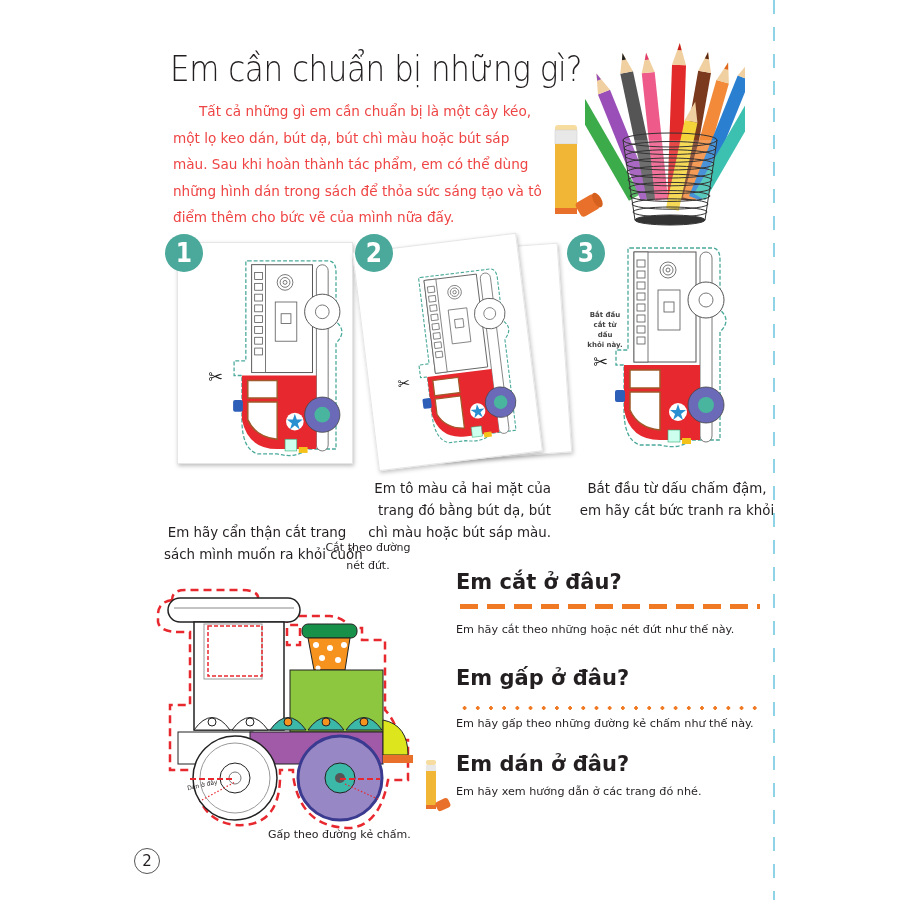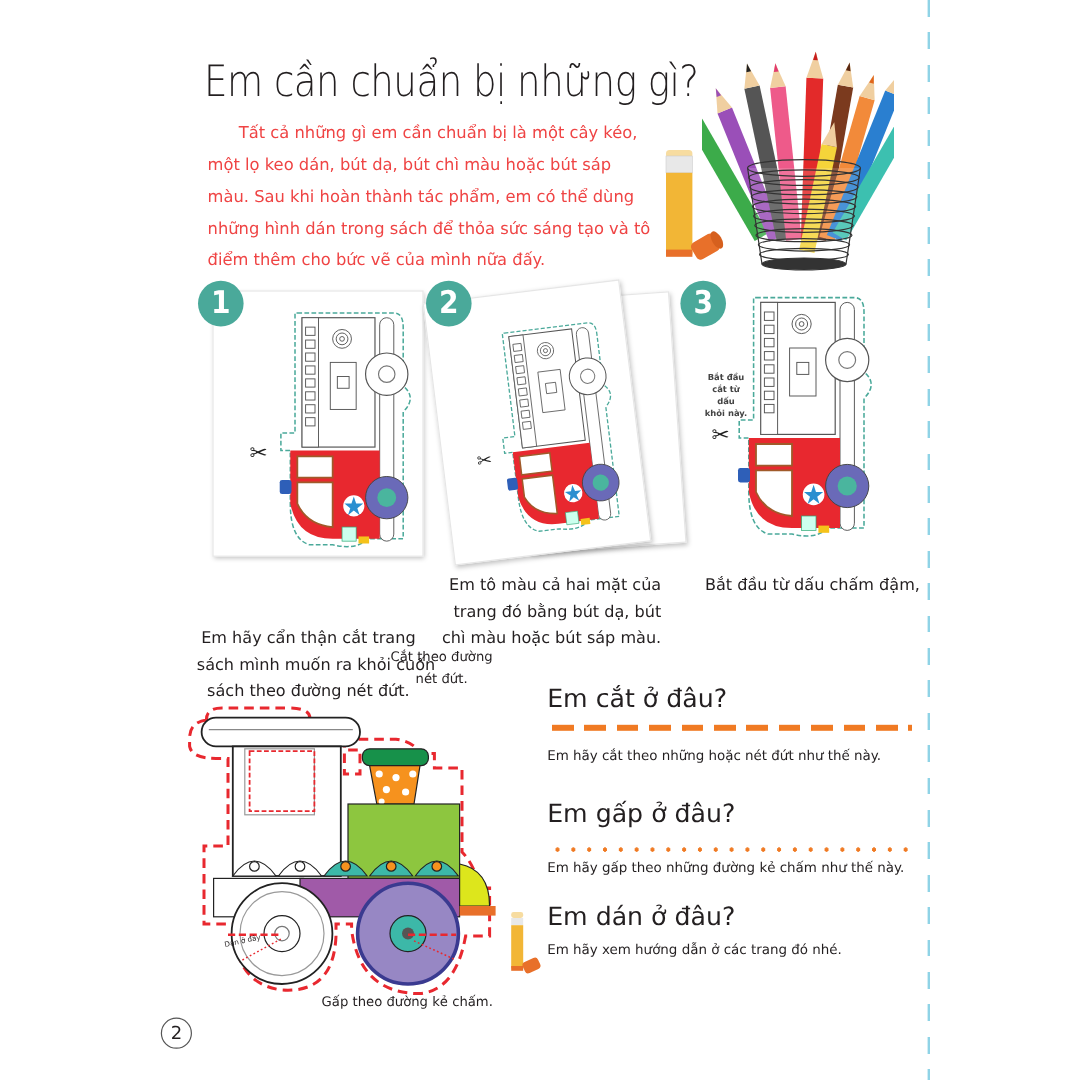--- a/index.html
+++ b/index.html
@@ -47,21 +47,21 @@
     position: absolute; top: 478px; text-align: center;
     font-size: 13.4px; line-height: 22px; color: #231f20; white-space: nowrap;
   }
 
   .truck-label {
     position: absolute; font-size: 7px; line-height: 10px; color: #444; text-align: center; font-weight: bold;
   }
 
   .sec-h {
     position: absolute; left: 456px; font-size: 21px; color: #231f20;
-    font-weight: 400; white-space: nowrap;
+    font-weight: 700; white-space: nowrap;
   }
   .sec-t { position: absolute; left: 456px; font-size: 11.2px; color: #231f20; line-height: 19px; white-space: nowrap; }
   .dash-orange {
     position: absolute; left: 460px; top: 604px; width: 300px; height: 5px;
     background: repeating-linear-gradient(to right, #f07a23 0 18px, transparent 18px 27px);
   }
   .dot-orange {
     position: absolute; left: 458px; top: 706px; width: 302px; height: 4px;
     background-image: radial-gradient(circle, #f07a23 1.6px, transparent 2px);
     background-size: 13.2px 4px; background-repeat: repeat-x;
@@ -247,29 +247,29 @@
   <div class="truck-label" style="left:20px;top:78px;width:40px;">
     <div>Bắt đầu</div>
     <div>cắt từ dấu</div>
     <div>khỏi này.</div>
   </div>
 </div>
 
 <div class="step-caption" style="left:164px;width:186px;margin-top:44px;">
   <div>Em hãy cẩn thận cắt trang</div>
   <div>sách mình muốn ra khỏi cuốn</div>
-  <div>sách theo đường nét đứt.</div>
 </div>
 <div class="step-caption" style="left:355px;width:196px;text-align:right;">
   <div>Em tô màu cả hai mặt của</div>
   <div>trang đó bằng bút dạ, bút</div>
   <div>chì màu hoặc bút sáp màu.</div>
 </div>
 <div class="step-caption" style="left:555px;width:210px;margin-left:17px;">
   <div>Bắt đầu từ dấu chấm đậm,</div>
+  <div>em hãy cắt bức tranh ra khỏi</div>
 </div>
 
 <svg style="position:absolute;left:150px;top:570px;" width="280" height="260" viewBox="0 0 280 260">
 
   <path d="M22 30 Q8 32 8 45 V52 Q10 62 30 62 H40 V135 H20 V200 H45 Q45 250 85 255 Q128 258 130 210 V200 H143 V205 Q150 258 200 258 Q230 255 238 210 V210 H258 V170 H250 Q245 150 235 140 V70 H212 V58 H200 Q195 48 180 46 H140 V55 H150 V75 H137 V40 H108 V30 Q110 20 90 20 H35 Q22 20 22 30 Z" fill="none" stroke="#e8282f" stroke-width="2.5" stroke-dasharray="8 5"></path>
 
   <rect x="18" y="28" width="132" height="24" rx="12" fill="#fff" stroke="#222" stroke-width="1.5"></rect>
   <line x1="24" y1="38" x2="144" y2="38" stroke="#888"></line>
 
   <rect x="44" y="52" width="90" height="108" fill="#fff" stroke="#222" stroke-width="1.5"></rect>

